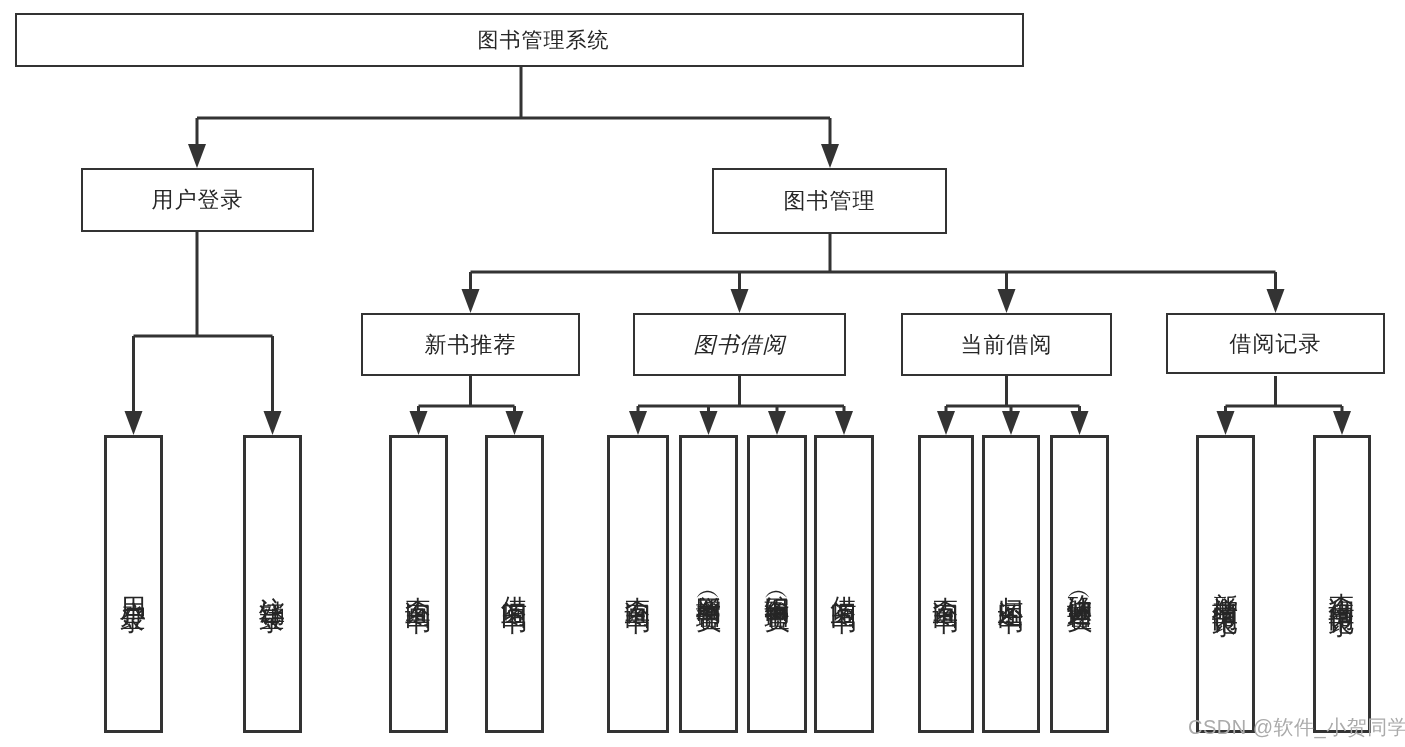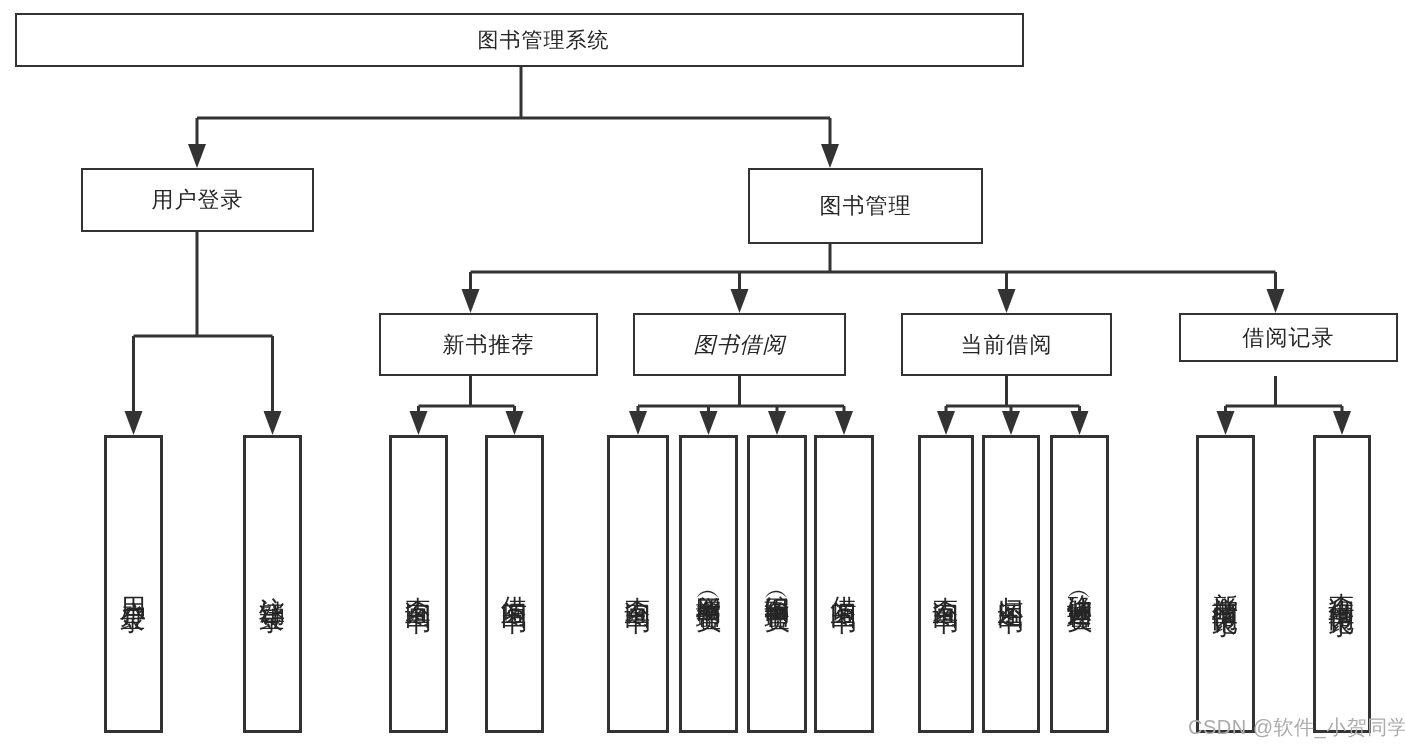--- a/index.html
+++ b/index.html
@@ -28,26 +28,26 @@
     font-size:26px;
     letter-spacing:4px;
     line-height:1;
   }
   .v .vt.long{letter-spacing:2px;font-size:25px;}
 
   
   #n-root{left:15px;top:13px;width:1009px;height:54px;font-size:21px;padding-left:48px;}
   
   #n-user-login{left:81px;top:168px;width:233px;height:64px;}
-  #n-book-mgmt{left:712px;top:168px;width:235px;height:76px;margin-left:36px;}
+  #n-book-mgmt{left:712px;top:168px;width:235px;height:66px;}
   
-  #n-new-book-rec{left:361px;top:313px;width:219px;height:63px;margin-left:18px;}
+  #n-new-book-rec{left:361px;top:313px;width:219px;height:63px;}
   #n-book-borrow{left:633px;top:313px;width:213px;height:63px;font-style:italic;}
   #n-current-borrow{left:901px;top:313px;width:211px;height:63px;font-family:Liberation Serif, serif;}
-  #n-borrow-records{left:1166px;top:313px;width:219px;height:49px;margin-left:13px;}
+  #n-borrow-records{left:1166px;top:313px;width:219px;height:61px;}
   
   #n-leaf-user-login{left:104px;top:435px;width:59px;height:298px;}
   #n-leaf-logout{left:243px;top:435px;width:59px;height:298px;}
   #n-leaf-nbr-query{left:389px;top:435px;width:59px;height:298px;}
   #n-leaf-nbr-borrow{left:485px;top:435px;width:59px;height:298px;}
   #n-leaf-bb-query{left:607px;top:435px;width:62px;height:298px;}
   #n-leaf-bb-add{left:679px;top:435px;width:59px;height:298px;}
   #n-leaf-bb-edit{left:747px;top:435px;width:60px;height:298px;}
   #n-leaf-bb-borrow{left:814px;top:435px;width:60px;height:298px;}
   #n-leaf-cb-query{left:918px;top:435px;width:56px;height:298px;}

